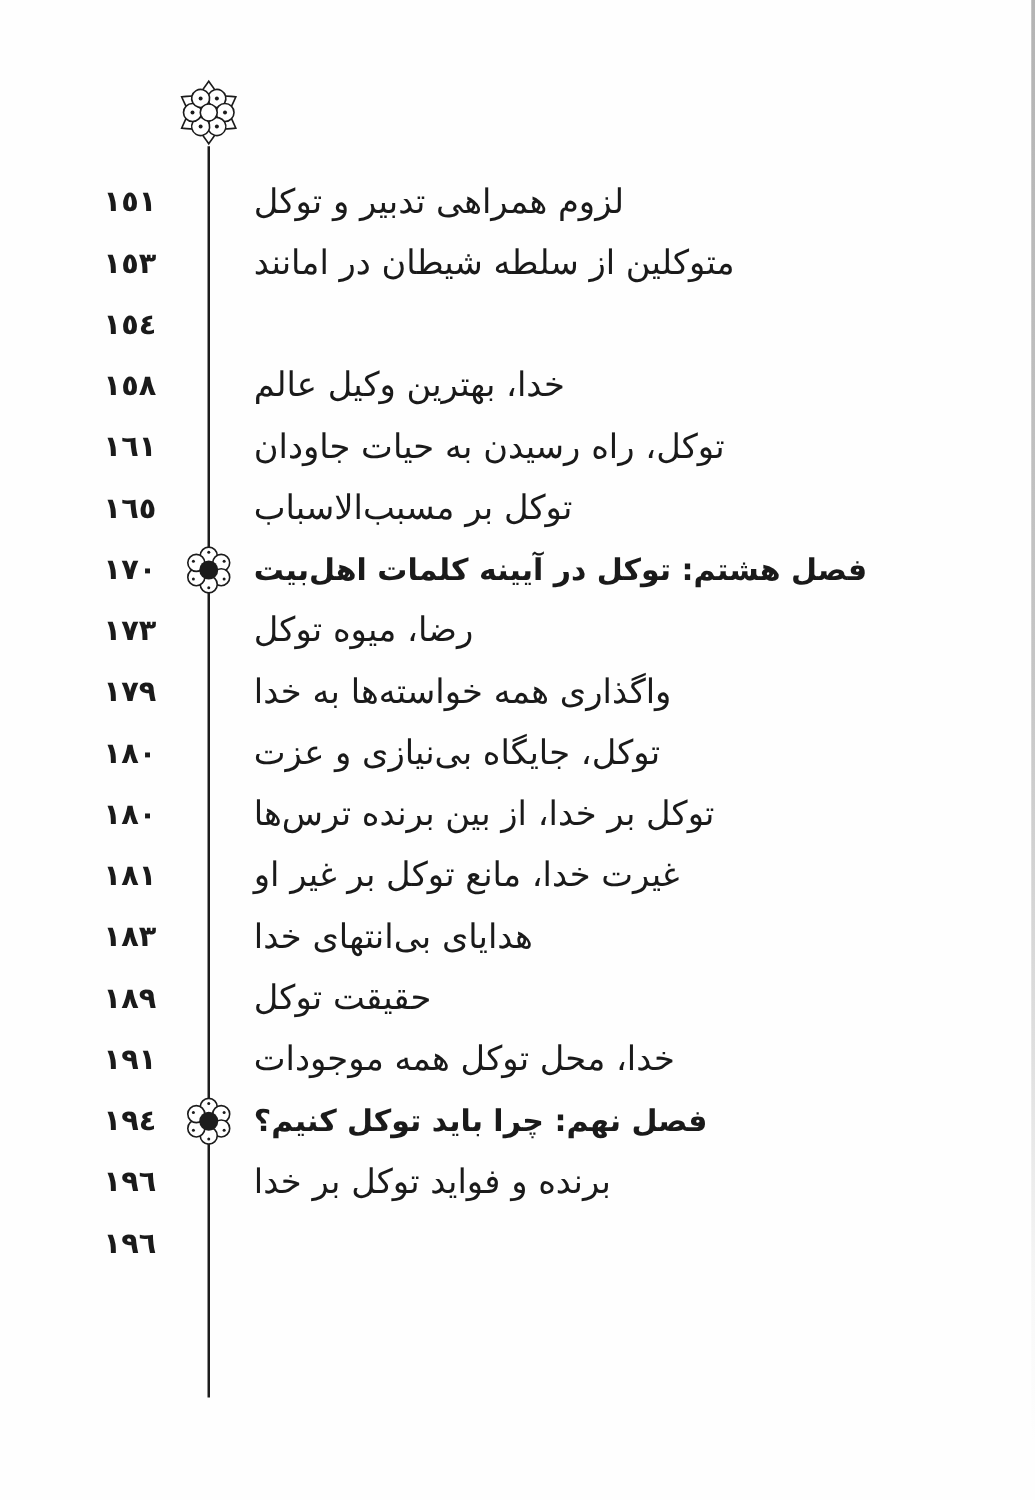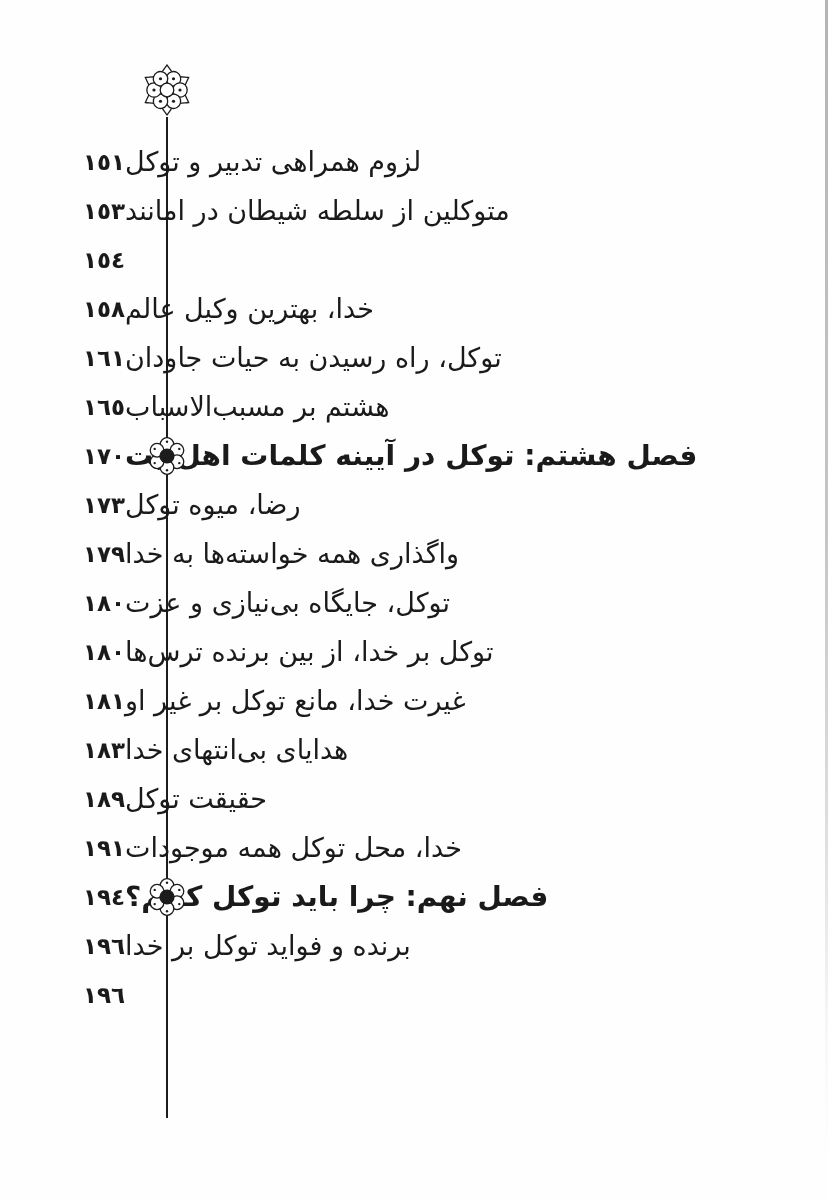--- a/index.html
+++ b/index.html
@@ -49,29 +49,30 @@
   .num {
     flex: 0 0 125px;
     text-align: right;
     direction: ltr;
     font-size: 23px;
     font-weight: 700;
     letter-spacing: 1px;
     white-space: nowrap;
   }
   .title {
+    margin-left: 78px;
     direction: rtl;
     unicode-bidi: plaintext;
     font-size: 27px;
     white-space: nowrap;
     line-height: 1;
   }
   .row.chapter .title {
     font-weight: 700;
-    font-size: 28px;
+    font-size: 24px;
   }
   .chapter-flower {
     position: absolute;
     left: 146px;
     top: 50%;
     transform: translateY(-50%);
   }
 </style>
 </head>
 <body>
@@ -127,21 +128,21 @@
       <div class="row">
         <span class="num">١٥٨</span>
         <span class="title">خدا، بهترین وکیل عالم</span>
       </div>
       <div class="row">
         <span class="num">١٦١</span>
         <span class="title">توکل، راه رسیدن به حیات جاودان</span>
       </div>
       <div class="row">
         <span class="num">١٦٥</span>
-        <span class="title">هشتم بر مسبب‌الاسباب</span>
+        <span class="title">توکل بر مسبب‌الاسباب</span>
       </div>
       <div class="row chapter">
         <span class="num">١٧٠</span>
         <span class="title">فصل هشتم: توکل در آیینه کلمات اهل‌بیت</span>
         <svg class="chapter-flower" width="42" height="42" viewBox="-21 -21 42 42" aria-hidden="true">
     <g stroke="#1c1c1c" stroke-width="1.3" fill="#ffffff">
       <circle cx="0" cy="-11.5" r="6.8"></circle>
       <circle cx="9.96" cy="-5.75" r="6.8"></circle>
       <circle cx="9.96" cy="5.75" r="6.8"></circle>
       <circle cx="0" cy="11.5" r="6.8"></circle>

